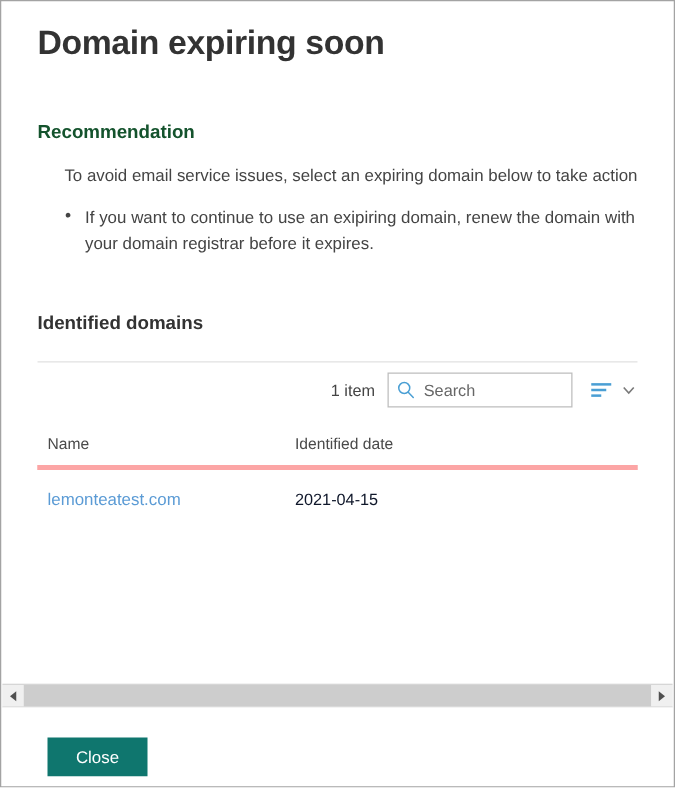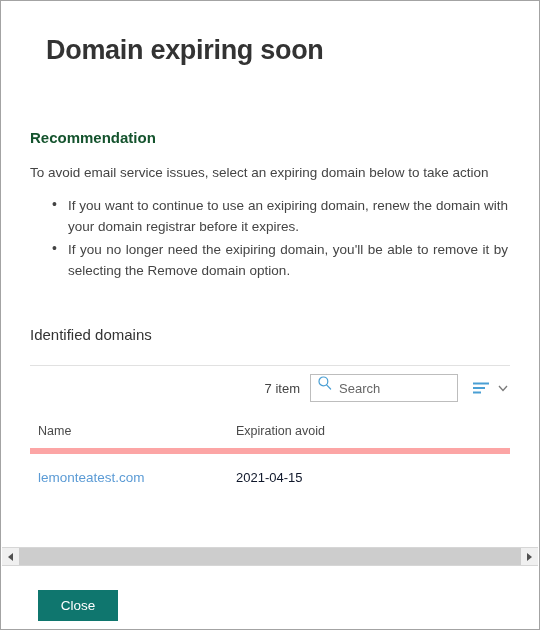--- a/index.html
+++ b/index.html
@@ -34,40 +34,41 @@
   .inner {
     padding: 0 28px;
   }
 
   
   .page-title {
     font-size: 27px;
     font-weight: bold;
     color: #333333;
     letter-spacing: -0.3px;
-    margin: 16px;
+    margin: 0;
     padding-top: 14px;
     line-height: 36px;
   }
 
   
   .section-heading {
     font-size: 15px;
     font-weight: bold;
     color: #14532d;
     margin: 0;
     padding-top: 44px;
     line-height: 20px;
   }
   .body-text {
     font-size: 13.5px;
     color: #444444;
     line-height: 20px;
     margin: 0;
     padding-top: 15px;
+    text-align: right;
   }
   ul.bullets {
     margin: 0;
     padding: 12px 0 0 22px;
     list-style: none;
   }
   ul.bullets li {
     position: relative;
     font-size: 13.5px;
     color: #444444;
@@ -85,21 +86,21 @@
     color: #444444;
     font-size: 14px;
   }
   ul.bullets li.justify-hard {
     text-align: justify;
   }
 
   
   .sub-heading {
     font-size: 15px;
-    font-weight: normal;
+    font-weight: bold;
     color: #333333;
     margin: 0;
     padding-top: 42px;
     line-height: 20px;
   }
   .divider {
     height: 1px;
     background: #e1e1e1;
     margin-top: 20px;
   }
@@ -117,20 +118,21 @@
     margin-right: 10px;
     white-space: nowrap;
   }
   .search-box {
     width: 148px;
     height: 28px;
     box-sizing: border-box;
     border: 1px solid #bdbdbd;
     background: #ffffff;
     display: flex;
+    align-items: center;
     padding: 0 6px;
   }
   .search-icon {
     width: 16px;
     height: 16px;
     flex: 0 0 auto;
     margin-right: 6px;
     display: block;
   }
   .search-input {
@@ -171,21 +173,21 @@
     border-collapse: collapse;
     table-layout: fixed;
     margin-top: 14px;
   }
   table.domains th {
     text-align: left;
     font-size: 12.5px;
     font-weight: normal;
     color: #4a4a4a;
     padding: 0 0 10px 8px;
-    border-bottom: 6px solid #fca5a5;
+    border-bottom: 4px solid #fca5a5;
   }
   table.domains th.col-name { width: 190px; }
   table.domains td {
     font-size: 13px;
     padding: 16px 0 0 8px;
     vertical-align: top;
     margin-left: 40px;
   }
   td.cell-name a {
     color: #5b9bd5;
@@ -271,29 +273,28 @@
     <div class="inner">
 
       <h1 class="page-title">Domain expiring soon</h1>
 
       <h2 class="section-heading">Recommendation</h2>
 
       <p class="body-text">To avoid email service issues, select an expiring domain below to take action</p>
 
       <ul class="bullets">
         <li>If you want to continue to use an exipiring domain, renew the domain with your domain registrar before it expires.</li>
-        <li class="justify-hard">If you no longer need the exipiring domain, you'll be able to remove it by selecting the Remove domain option.</li>
       </ul>
 
       <h2 class="sub-heading">Identified domains</h2>
 
       <div class="divider"></div>
 
       <div class="toolbar">
-        <span class="item-count">7 item</span>
+        <span class="item-count">1 item</span>
 
         <div class="search-box">
           <svg class="search-icon" viewBox="0 0 16 16">
             <circle cx="6.4" cy="6.4" r="4.4" fill="none" stroke="#4a9fd4" stroke-width="1.2"></circle>
             <line x1="9.6" y1="9.8" x2="13.6" y2="14" stroke="#4a9fd4" stroke-width="1.2" stroke-linecap="round"></line>
           </svg>
           <input class="search-input" type="text" placeholder="Search" style="">
         </div>
 
         <div class="filter-group">
@@ -305,21 +306,21 @@
           <svg class="chevron-icon" viewBox="0 0 14 14">
             <polyline points="3,5 7,9.5 11,5" fill="none" stroke="#7a7a7a" stroke-width="1.3"></polyline>
           </svg>
         </div>
       </div>
 
       <table class="domains">
         <thead>
           <tr>
             <th class="col-name">Name</th>
-            <th>Expiration avoid</th>
+            <th>Identified date</th>
           </tr>
         </thead>
         <tbody>
           <tr>
             <td class="cell-name">
               <a href="#">lemonteatest.com</a>
             </td>
             <td class="cell-date">2021-04-15</td>
           </tr>
         </tbody>

